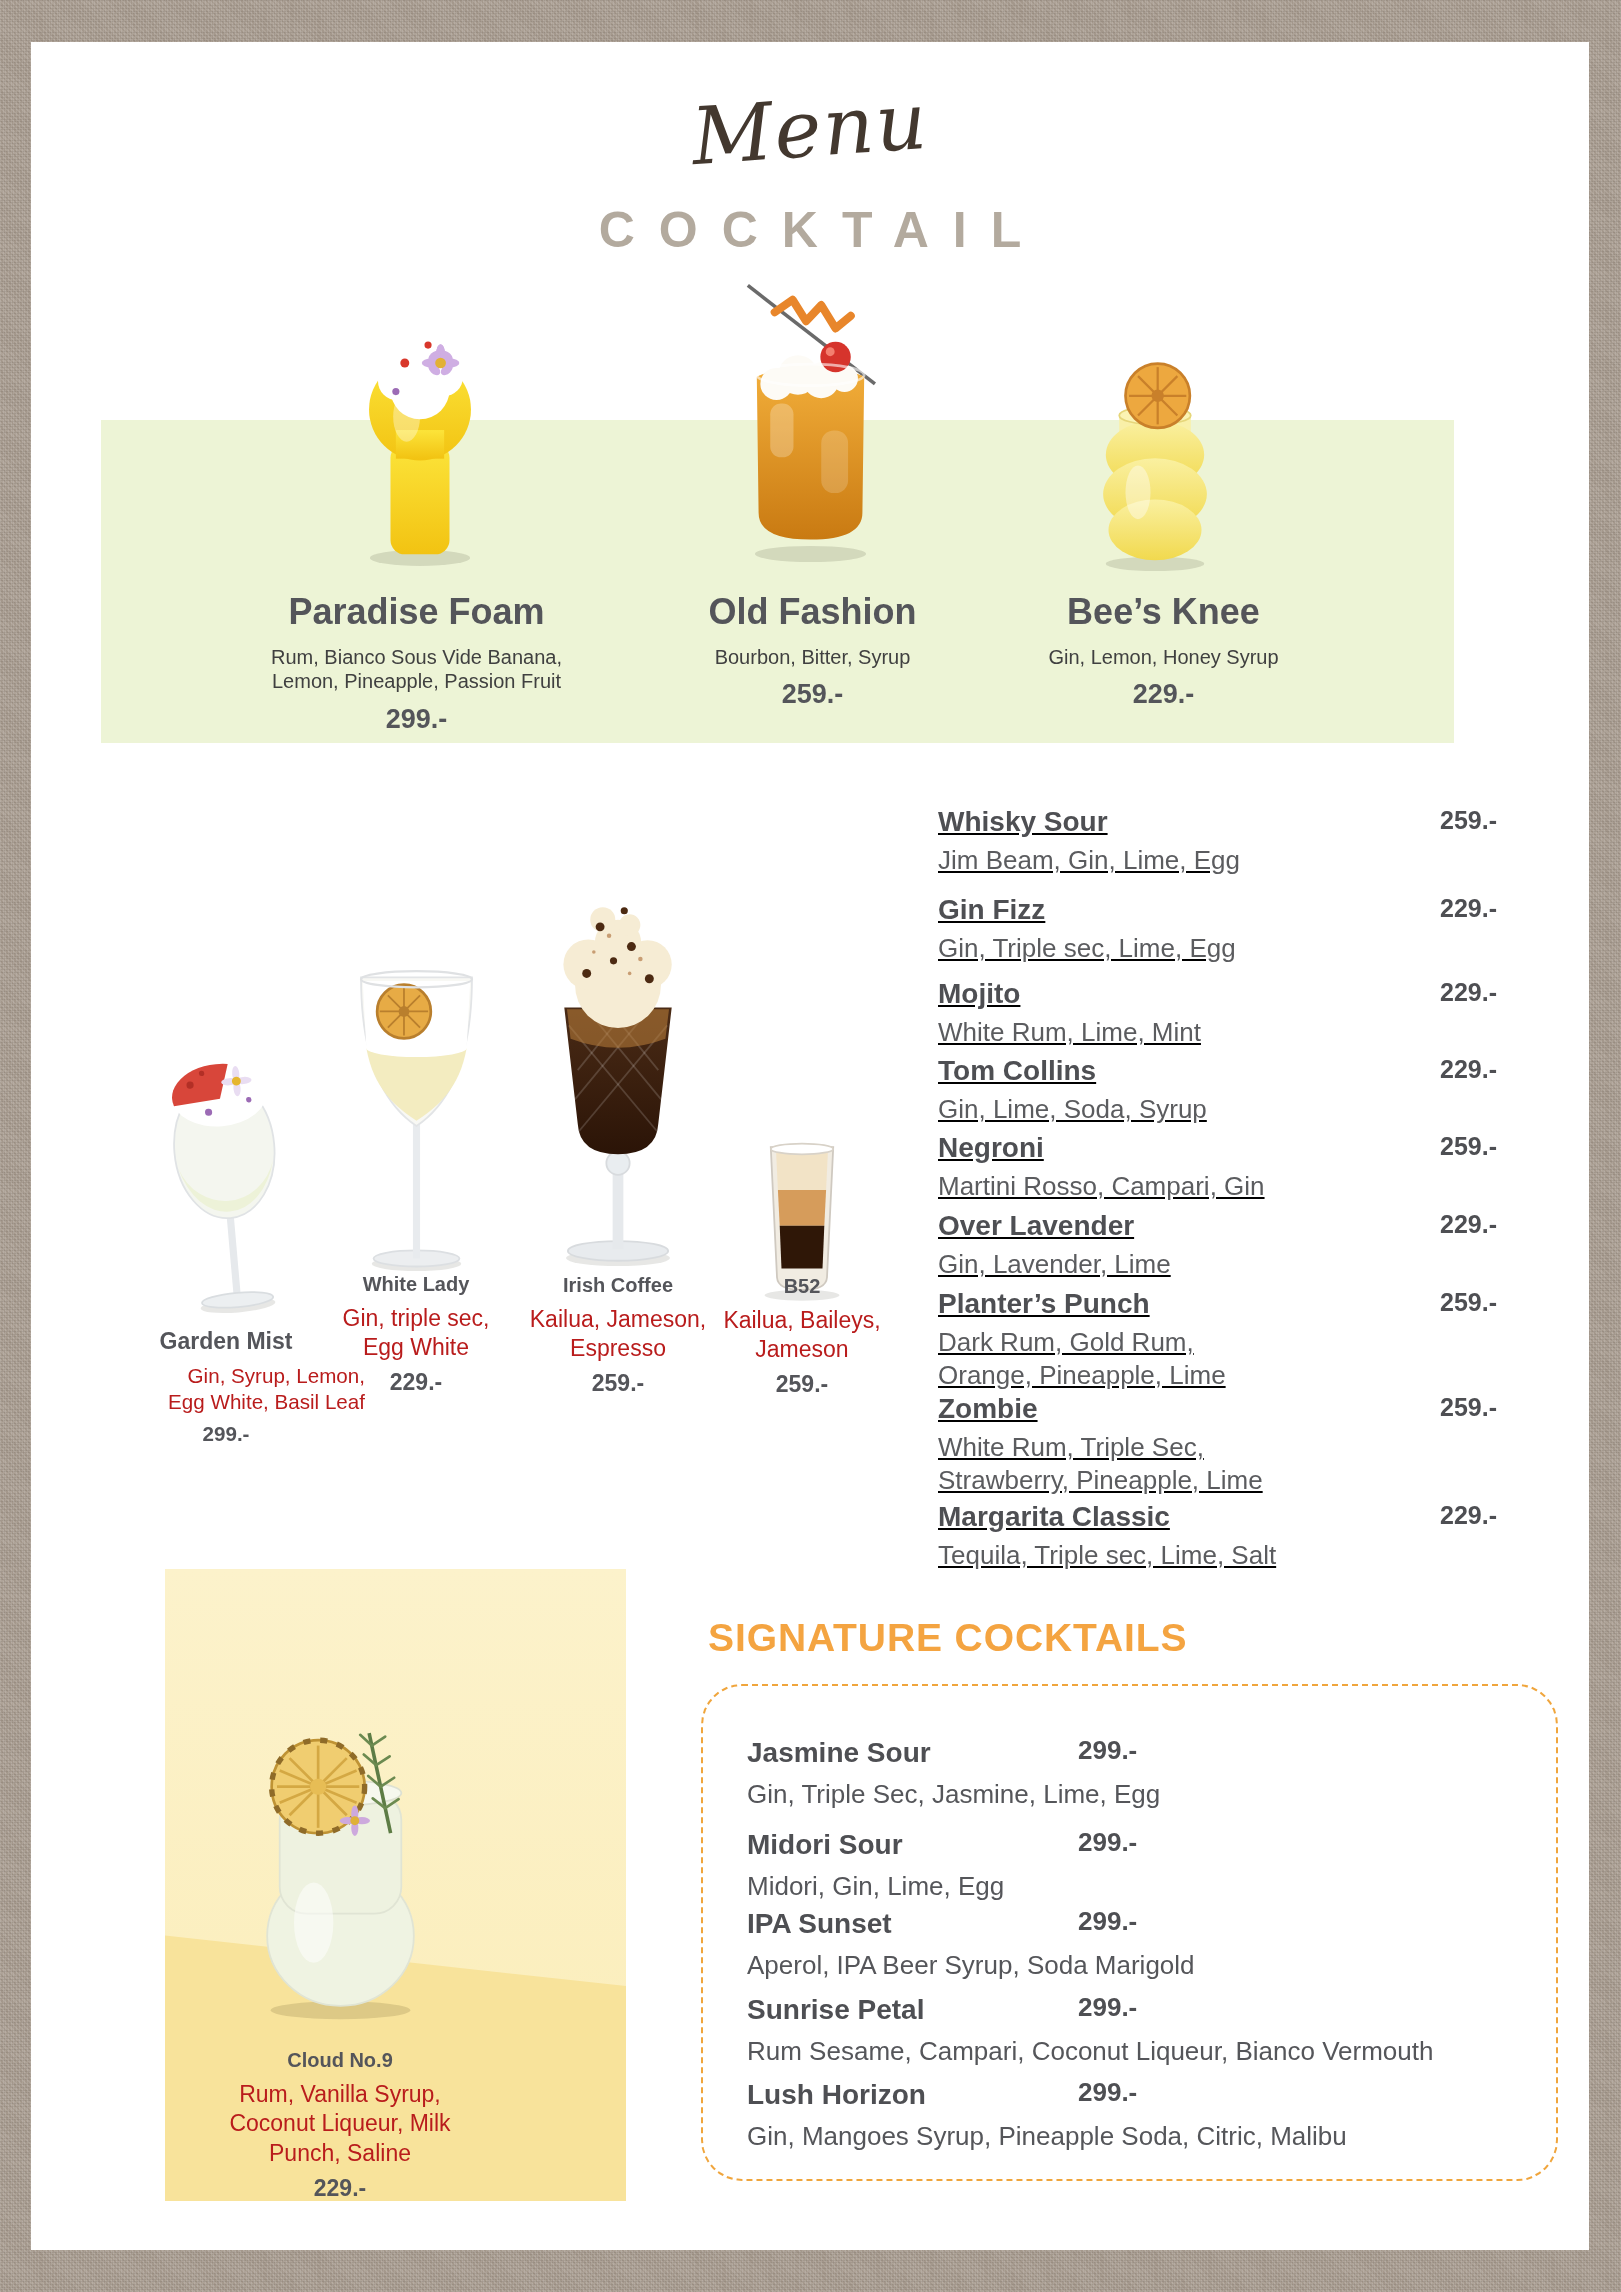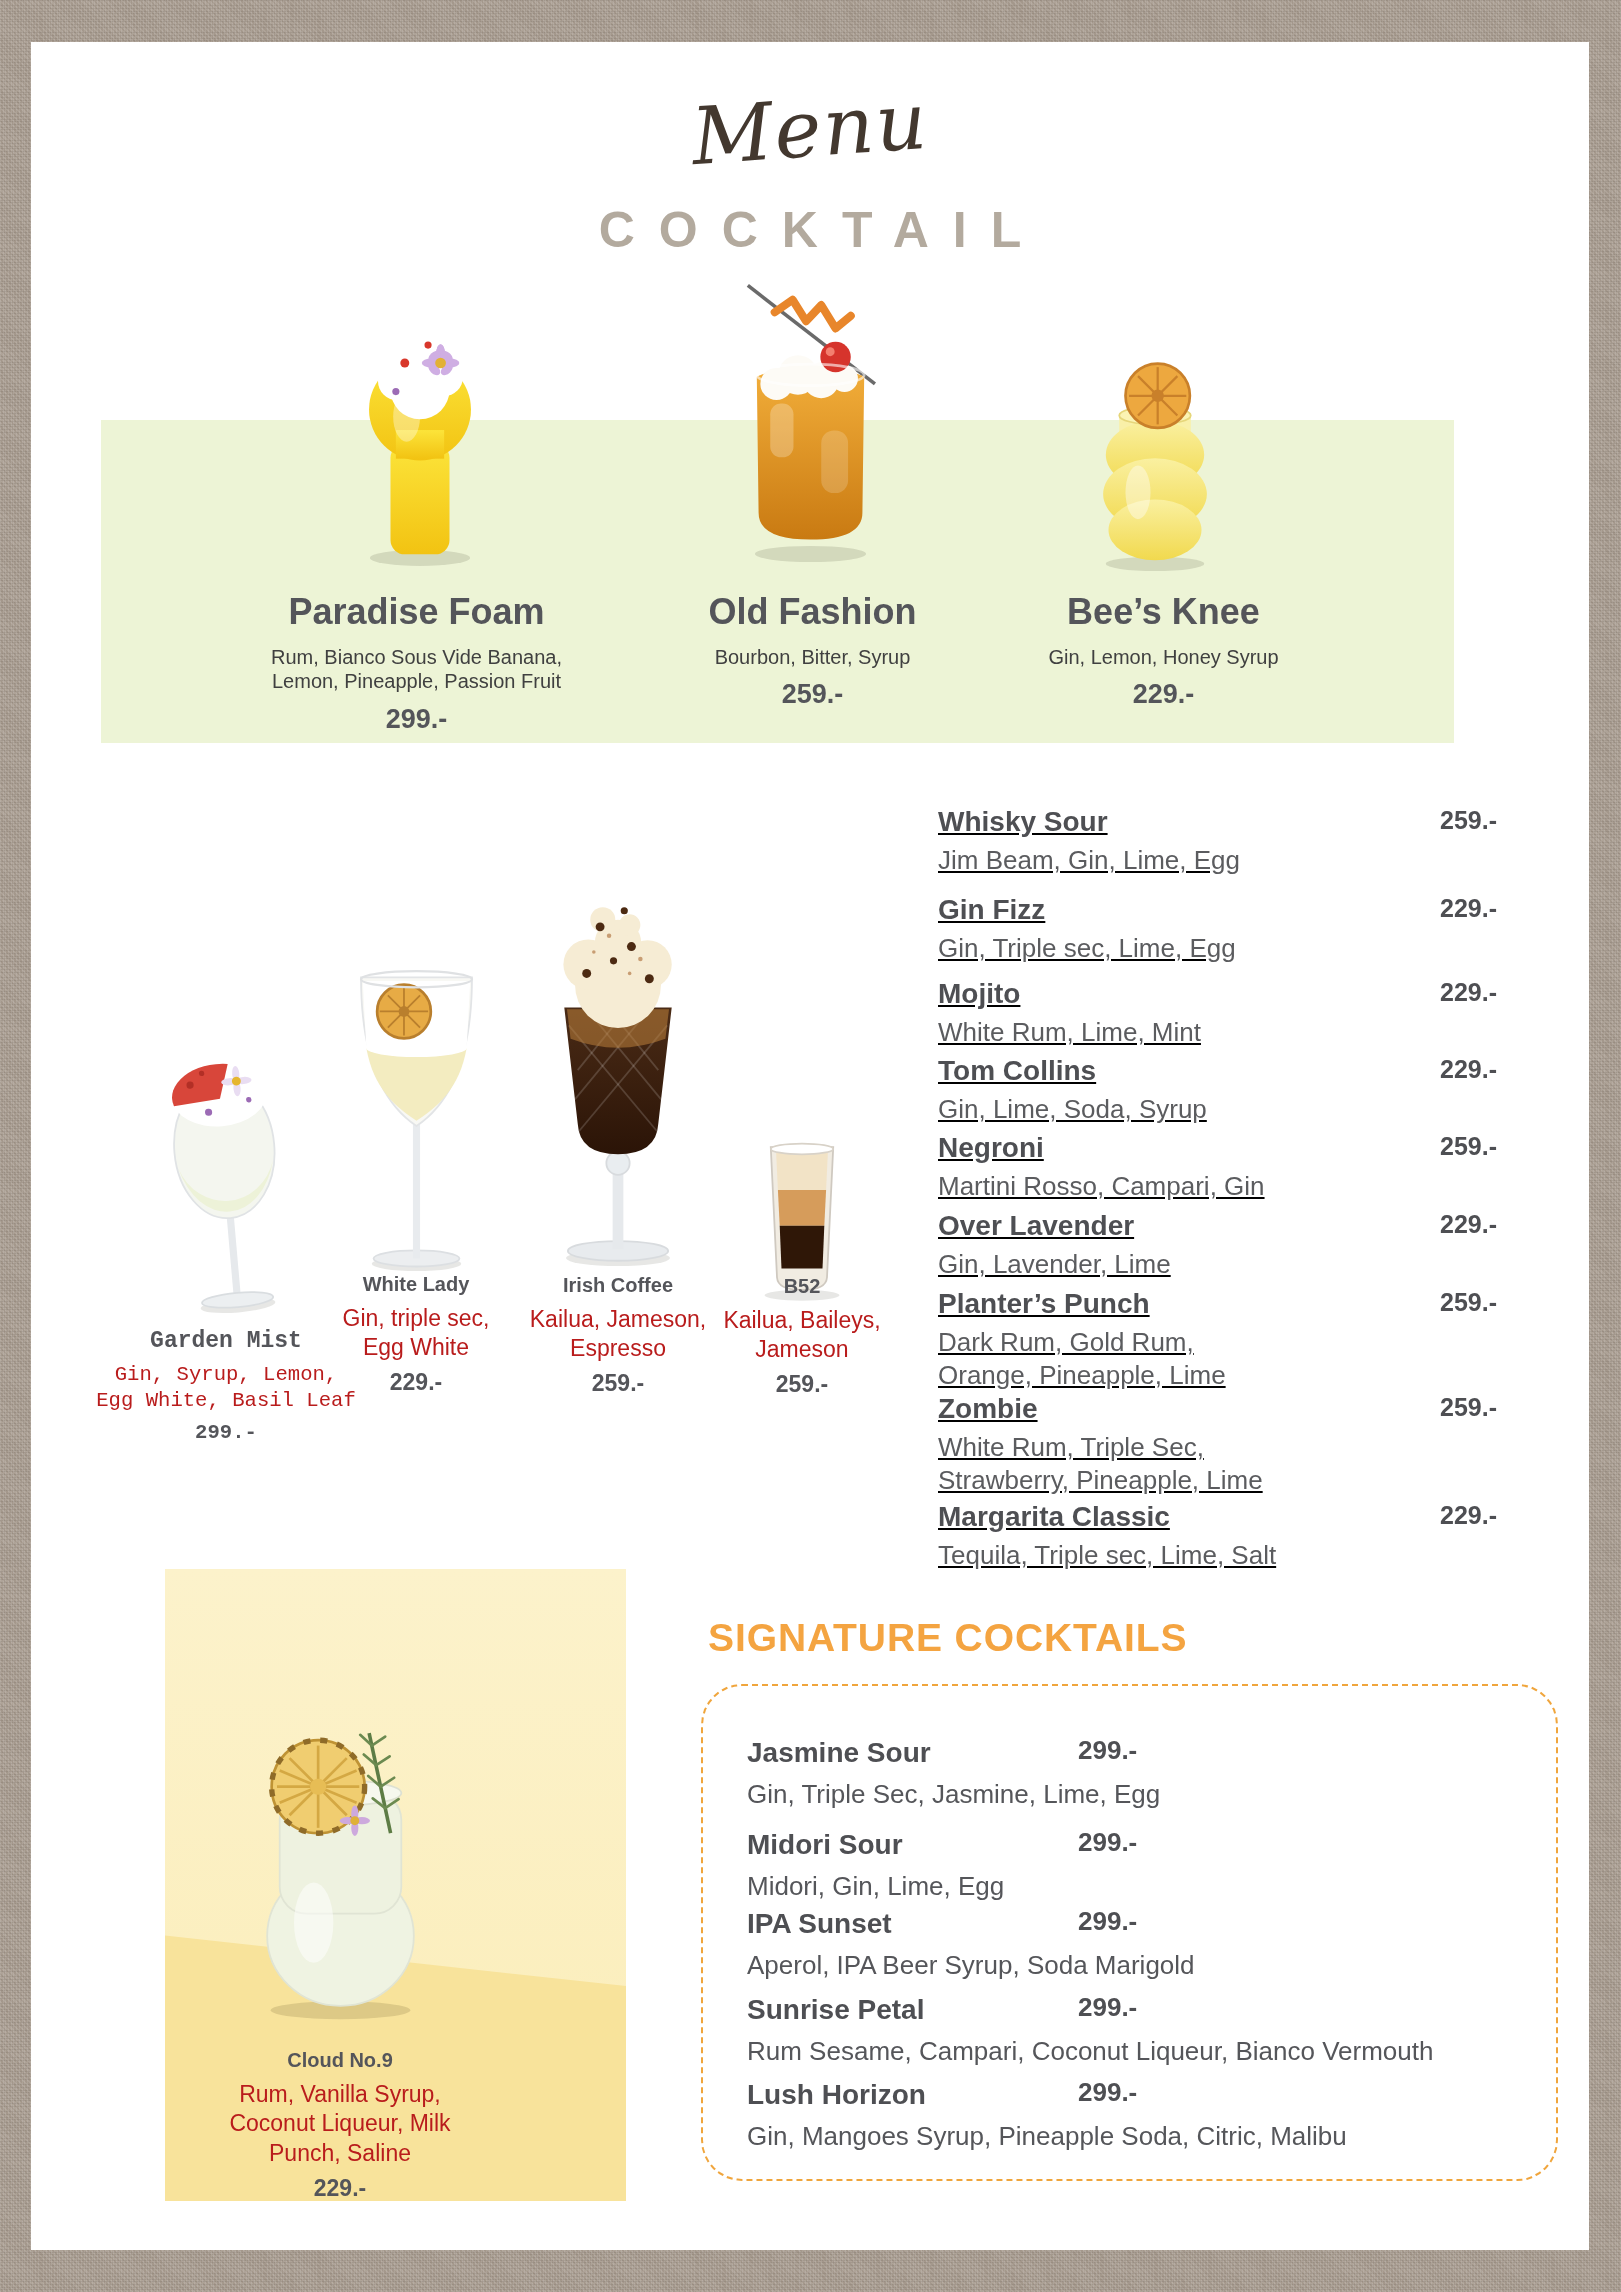--- a/index.html
+++ b/index.html
@@ -41,21 +41,21 @@
   .c-name{font-size:28px;font-weight:700;color:#4e4f53;}
   .c-desc{font-size:26px;color:#5b5c5f;margin-top:6.3px;line-height:1.26;white-space:pre-line;}
   .c-price{position:absolute;right:0;top:0;font-size:25px;font-weight:700;color:#4e4f53;}
 
   
   .p-caption{position:absolute;width:278px;text-align:center;}
   .p-name{font-size:20px;font-weight:700;color:#54555a;}
   .p-desc{font-size:23px;color:#b91c1c;margin-top:8px;line-height:1.28;white-space:pre-line;}
   .p-price{font-size:23px;font-weight:700;color:#54555a;margin-top:6.3px;}
   .p-caption.small .p-name{font-size:23px;}
-  .p-caption.small .p-desc{font-size:20.6px;}
+  .p-caption.small .p-desc{font-size:20.6px;text-align:right;}
   .p-caption.small .p-price{font-size:20.6px;}
 
   
   .cloud-card{
     position:absolute;left:134px;top:1527px;width:461px;height:632px;
     background:linear-gradient(180deg,#fcf2cb 0%,#fbedb8 100%);
   }
   .cloud-card::after{
     content:"";position:absolute;inset:0;background:#f8e39b;
     clip-path:polygon(0 58%,100% 66%,100% 100%,0 100%);
@@ -282,21 +282,21 @@
 
   <svg class="abs" style="left:713px;top:1094px;" width="116" height="166" viewBox="0 0 130 185">
     <ellipse cx="65" cy="178" rx="42" ry="6" fill="rgba(120,120,110,.18)"></ellipse>
     <path d="M30,12 L100,12 L93,158 Q92,172 65,172 Q38,172 37,158 Z" fill="#f1ece2" stroke="#cfc9c0" stroke-width="2"></path>
     <path d="M36,18 L94,18 L92,60 L38,60 Z" fill="#f2e3c6"></path>
     <path d="M38,60 L92,60 L90,100 L40,100 Z" fill="#d69c5b"></path>
     <path d="M40,100 L90,100 L88,148 L42,148 Z" fill="#2f1707"></path>
     <ellipse cx="65" cy="14" rx="35" ry="6" fill="#ffffff" stroke="#d8d2c8" stroke-width="2"></ellipse>
   </svg>
 
-  <div class="p-caption small" style="left:56px;top:1286px;font-family:Liberation Mono, monospace;">
+  <div class="p-caption small" style="left:56px;top:1286px;">
     <div class="p-name">Garden Mist</div>
     <div class="p-desc">Gin, Syrup, Lemon,
 Egg White, Basil Leaf</div>
     <div class="p-price">299.-</div>
   </div>
   <div class="p-caption" style="left:246px;top:1231px;">
     <div class="p-name">White Lady</div>
     <div class="p-desc">Gin, triple sec,
 Egg White</div>
     <div class="p-price">229.-</div>

